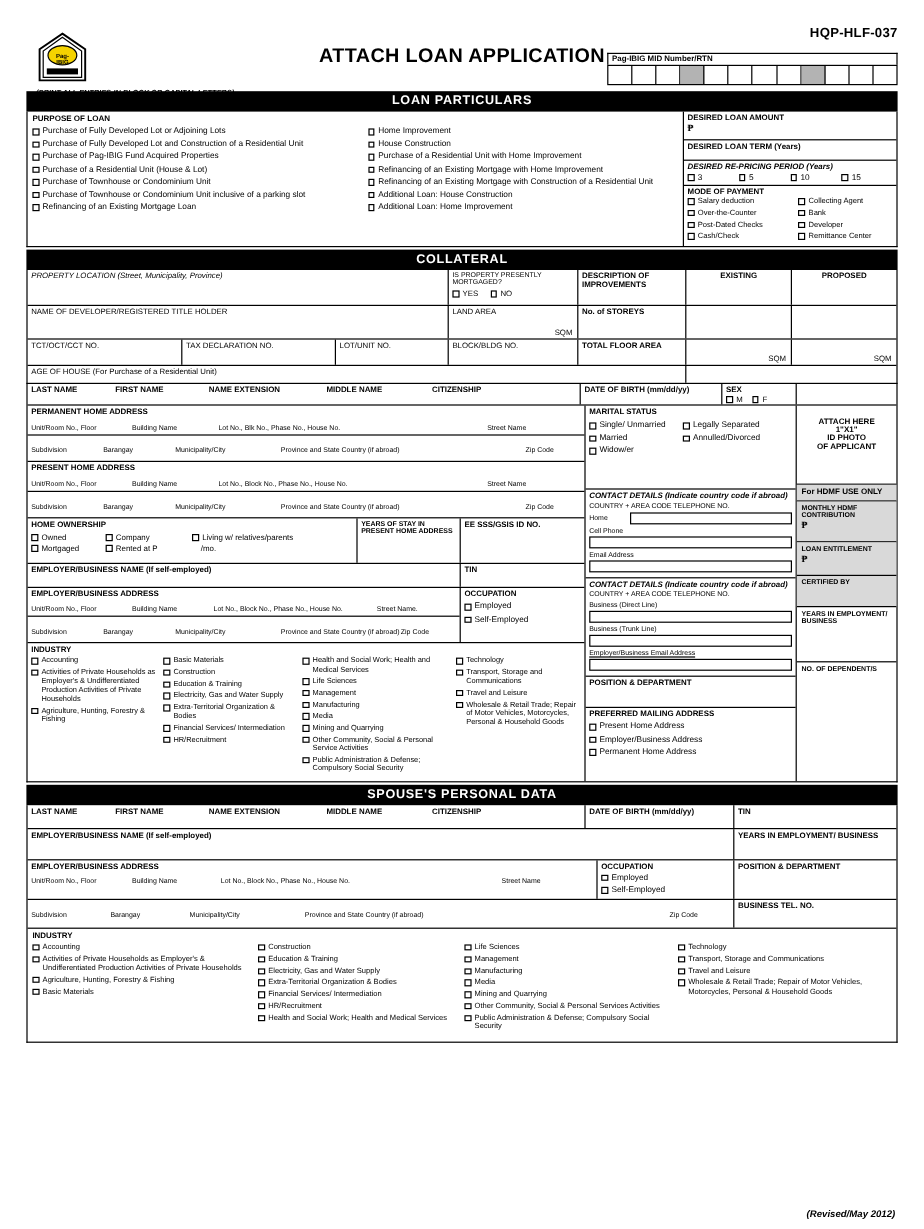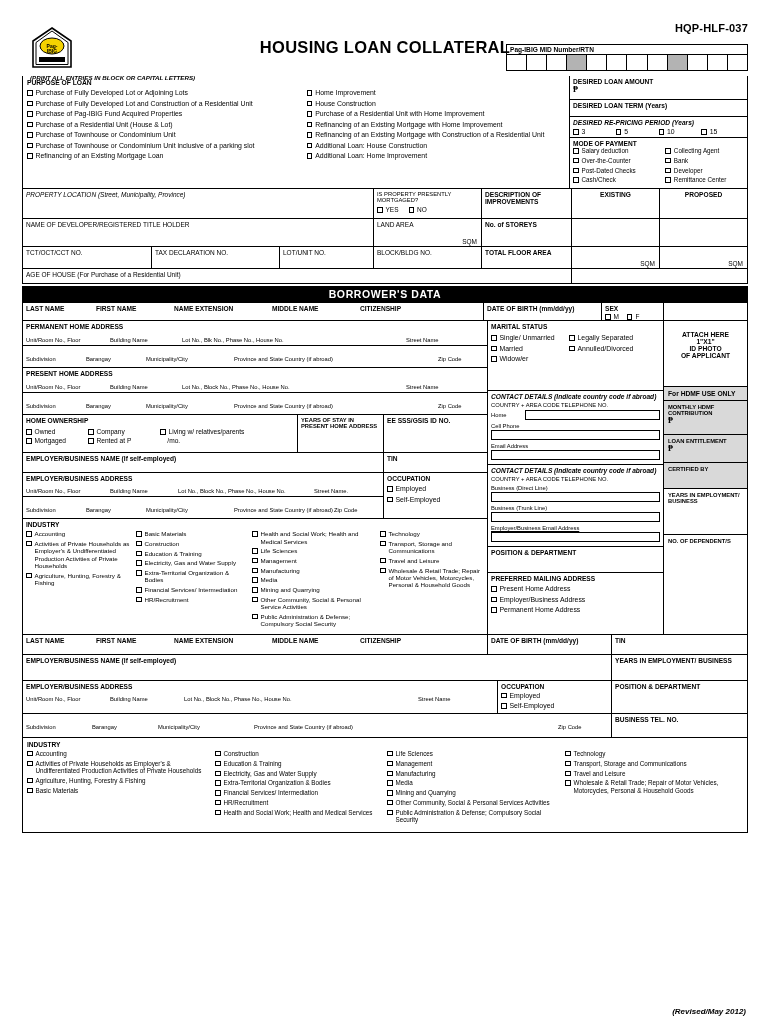--- a/index.html
+++ b/index.html
@@ -74,41 +74,42 @@
       <svg width="44" height="44" viewBox="0 0 44 44">
         <path d="M22 2 L41 15 L41 41 L3 41 L3 15 Z" fill="#fff" stroke="#000" stroke-width="1.6"></path>
         <path d="M22 5 L38 16.5 L38 38.5 L6 38.5 L6 16.5 Z" fill="#fff" stroke="#000" stroke-width="1"></path>
         <ellipse cx="22" cy="20" rx="12" ry="8" fill="#f5d300" stroke="#000" stroke-width="1"></ellipse>
         <text x="22" y="22" font-size="5" text-anchor="middle" font-family="Liberation Sans, sans-serif" font-weight="bold">Pag-</text>
         <text x="22" y="27" font-size="5" text-anchor="middle" font-family="Liberation Sans, sans-serif" font-weight="bold">IBIG</text>
         <rect x="9" y="31" width="26" height="5" fill="#000"></rect>
       </svg>
     </div>
     <div class="form-code">HQP-HLF-037</div>
-    <div class="main-title">HOUSING LOAN COLLATERAL</div>
+    <div class="main-title">ATTACH LOAN APPLICATION</div>
     <div class="print-note">(PRINT ALL ENTRIES IN BLOCK OR CAPITAL LETTERS)</div>
     <div class="mid-wrap">
       <div class="mid-label">Pag-IBIG MID Number/RTN</div>
       <div class="mid-cells">
         <div></div>
         <div></div>
         <div></div>
         <div class="shade"></div>
         <div></div>
         <div></div>
         <div></div>
         <div></div>
         <div class="shade"></div>
         <div></div>
         <div></div>
         <div></div>
       </div>
     </div>
   </div>
 
+  <div class="bar">LOAN PARTICULARS</div>
 
   <div class="row box" style="border-top:none;">
 
     <div style="flex:1 1 auto; padding:3px 4px 4px 4px;">
       <div class="capb" style="margin-bottom:3px;">PURPOSE OF LOAN</div>
       <div class="row">
         <div style="width:52%; padding-right:4px;">
           <div class="opt">
               <span class="cb"></span>
               <span class="t">Purchase of Fully Developed Lot or Adjoining Lots</span>
@@ -225,20 +226,21 @@
             <div class="opt">
                 <span class="cb"></span>
                 <span class="t" style="font-size:6.3px;">Remittance Center</span>
               </div>
           </div>
         </div>
       </div>
     </div>
   </div>
 
+  <div class="bar" style="margin-top:2px;">COLLATERAL</div>
 
   <div class="box" style="border-top:none;">
     <div class="row hline" style="height:30px;">
       <div class="cell" style="flex:1 1 auto;">
         <div class="lbl ital">PROPERTY LOCATION (Street, Municipality, Province)</div>
       </div>
       <div class="cell vline" style="flex:0 0 108px;">
         <div class="tiny">IS PROPERTY PRESENTLY MORTGAGED?</div>
         <div class="row" style="margin-top:3px;">
           <div style="margin-right:10px;"><span class="cb"></span><span style="font-size:6.5px;">YES</span></div>
@@ -296,21 +298,20 @@
     </div>
 
     <div class="row" style="height:14px;">
       <div class="cell" style="flex:1 1 auto;">
         <div class="lbl"><span>AGE OF HOUSE (For Purchase of a Residential Unit)</span></div>
       </div>
       <div class="cell vline" style="flex:0 0 176px;"></div>
     </div>
   </div>
 
-  <div class="bar" style="margin-top:2px;">BORROWER'S DATA</div>
 
   <div class="box" style="border-top:none;">
 
     <div class="row hline" style="height:18px;">
       <div class="cell" style="flex:0 0 70px;">
           <div class="lblb">LAST NAME</div>
         </div>
       <div class="cell" style="flex:0 0 78px;">
           <div class="lblb">FIRST NAME</div>
         </div>
@@ -650,20 +651,21 @@
         <div class="hline" style="padding:3px 4px; height:46px;">
           <div class="tiny" style="font-weight:bold;">YEARS IN EMPLOYMENT/ BUSINESS</div>
         </div>
         <div style="padding:3px 4px; height:44px;">
           <div class="tiny" style="font-weight:bold;">NO. OF DEPENDENT/S</div>
         </div>
       </div>
     </div>
   </div>
 
+  <div class="bar" style="margin-top:2px;">SPOUSE'S PERSONAL DATA</div>
 
   <div class="box" style="border-top:none;">
     <div class="row hline" style="height:20px;">
       <div class="cell" style="flex:0 0 70px;">
           <div class="lblb">LAST NAME</div>
         </div>
       <div class="cell" style="flex:0 0 78px;">
           <div class="lblb">FIRST NAME</div>
         </div>
       <div class="cell" style="flex:0 0 98px;">

